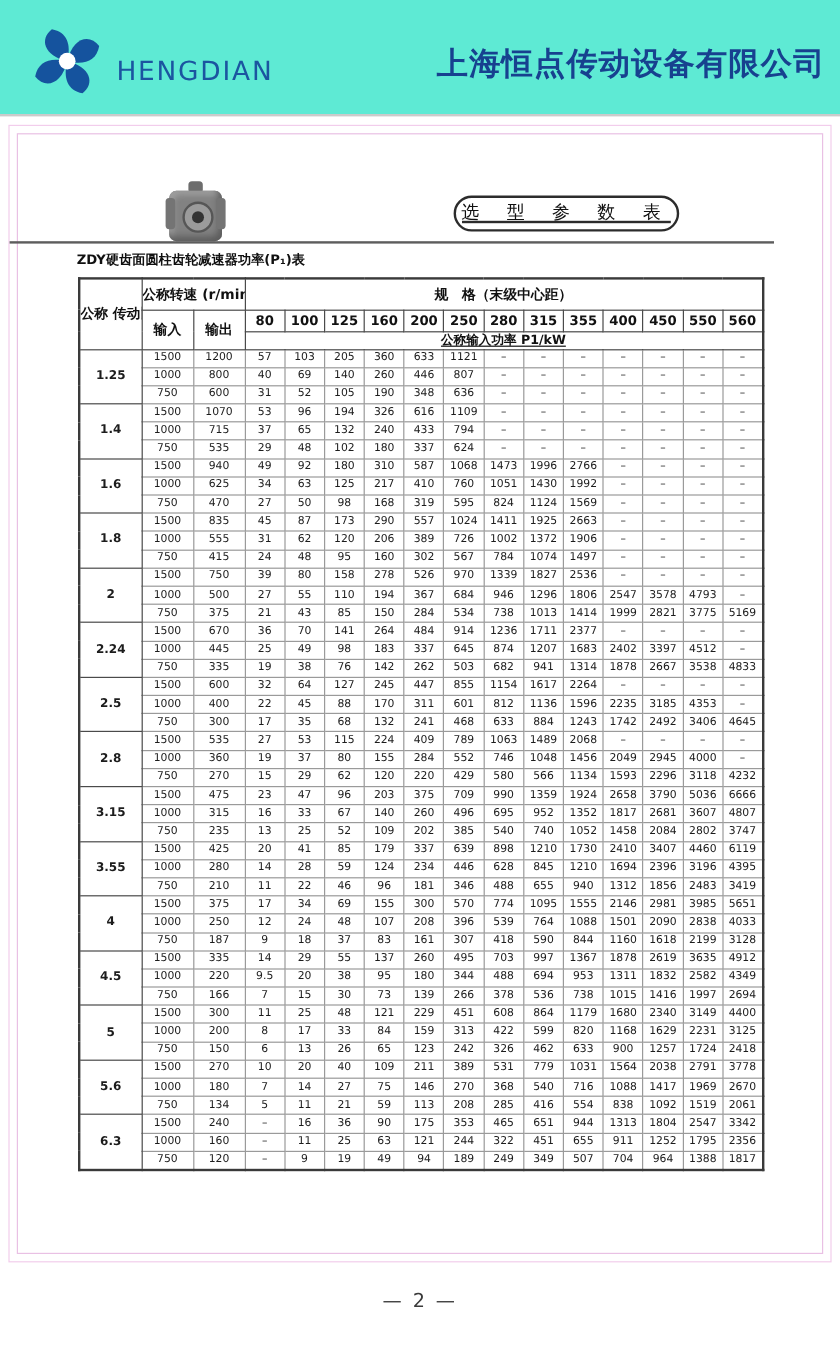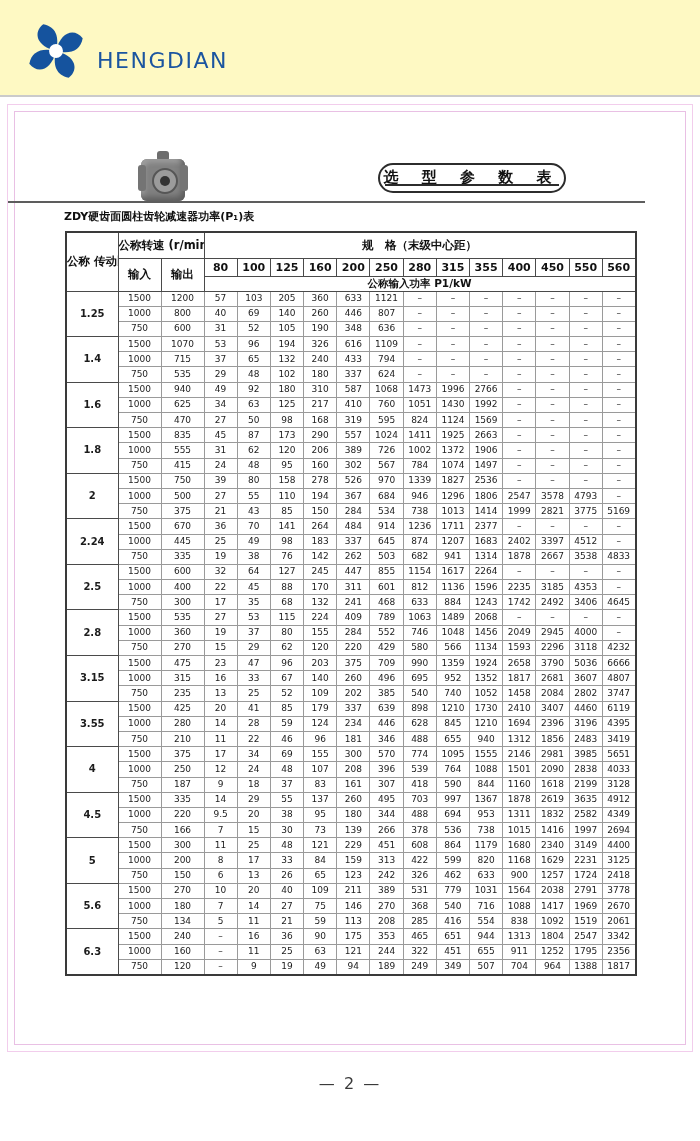--- a/index.html
+++ b/index.html
@@ -2,21 +2,21 @@
 <html><head>
 <meta charset="utf-8">
 <style>
   html,body{margin:0;padding:0;}
   body{
     width:700px;height:1141px;position:relative;background:#ffffff;
     font-family:"DejaVu Sans","Liberation Sans",sans-serif;color:#1a1a1a;
     overflow:hidden;
   }
   
-  .page-header{position:absolute;top:0;left:0;width:700px;height:96px;background:#fef9c3;}
+  .page-header{position:absolute;top:0;left:0;width:700px;height:96px;background:#5eead4;}
   .logo-mark{position:absolute;left:27px;top:18px;width:58px;height:66px;}
   .logo-text{position:absolute;left:97px;top:48px;font-size:22px;letter-spacing:1.5px;
     color:#1b55a0;font-weight:500;}
   .company-name{position:absolute;right:12px;top:36px;font-size:26px;font-weight:bold;
     color:#17418f;letter-spacing:1px;}
   .header-rule{position:absolute;top:95px;left:0;width:700px;height:2px;background:#cbcbcb;}
   
   .frame-outer{position:absolute;left:7px;top:104px;width:684px;height:946px;
     border:1px solid #f2cdec;}
   .frame-inner{position:absolute;left:6px;top:6px;right:6px;bottom:6px;
@@ -28,33 +28,33 @@
   .pp-knob{position:absolute;left:18px;top:0px;width:12px;height:10px;background:#6d6d6d;border-radius:3px;}
   .pp-ear-l{position:absolute;left:-1px;top:14px;width:8px;height:26px;background:#747474;border-radius:3px;}
   .pp-ear-r{position:absolute;right:-1px;top:14px;width:8px;height:26px;background:#747474;border-radius:3px;}
   .pp-hub{position:absolute;left:13px;top:17px;width:22px;height:22px;border-radius:50%;
     background:#9b9b9b;border:2px solid #565656;}
   .pp-shaft{position:absolute;left:21px;top:25px;width:10px;height:10px;border-radius:50%;background:#333;}
   
   .section-rule{position:absolute;left:8px;top:201px;width:637px;height:2px;background:#5d5d5d;}
   .select-badge{position:absolute;left:378px;top:163px;width:188px;height:30px;
     border:2px solid #2c2c2c;border-radius:17px;box-sizing:border-box;text-align:center;}
-  .select-badge .badge-text{display:block;font-size:15px;font-weight:bold;letter-spacing:9px;
+  .select-badge .badge-text{display:block;font-size:15px;font-weight:normal;letter-spacing:9px;
     line-height:24px;color:#111;}
   .badge-underline{position:absolute;left:5px;right:5px;bottom:5px;height:2px;background:#2c2c2c;}
   
   .table-title{position:absolute;left:64px;top:209px;font-size:11px;font-weight:bold;color:#101010;}
   table.power{position:absolute;left:65px;top:231px;width:570px;border-collapse:collapse;
     table-layout:fixed;border:2px solid #3a3a3a;}
   table.power th, table.power td{border:1px solid #9a9a9a;text-align:center;vertical-align:middle;
     padding:0;overflow:hidden;white-space:nowrap;}
   table.power thead th{border-color:#4a4a4a;font-weight:bold;color:#111;}
   .hrow1{height:26px;}  .hrow1 th{font-size:11.5px;}
   .hrow2{height:18px;padding-left:12px;}  .hrow2 th{font-size:11px;font-weight:normal;}
-  .hrow3{height:14px;}  .hrow3 th{font-size:10.5px;}
+  .hrow3{height:14px;}  .hrow3 th{font-size:10.5px;text-decoration:underline;}
   th.pre{white-space:pre-line;line-height:1.15;}
   th.io-th{font-size:11.5px !important;font-weight:bold !important;}
   table.power tbody td{font-size:9px;height:14.2px;line-height:1;color:#1c1c1c;}
   table.power tbody td.ratio-cell{font-size:10px;border-color:#4a4a4a;font-weight:bold;}
   table.power tbody tr.group-start td{border-top:1px solid #4a4a4a;}
   
   .page-number{position:absolute;left:0;top:1074px;width:700px;text-align:center;
     font-size:16px;color:#3a3a3a;letter-spacing:2px;}
 </style>
 </head>
@@ -66,20 +66,21 @@
       <g fill="#15539e">
         <path d="M50 50 C56 26 50 8 28 4 C10 18 16 42 50 50 Z"></path>
         <path d="M50 50 C74 56 92 50 96 28 C82 10 58 16 50 50 Z" transform="rotate(0 50 50)"></path>
         <path d="M50 50 C44 74 50 92 72 96 C90 82 84 58 50 50 Z"></path>
         <path d="M50 50 C26 44 8 50 4 72 C18 90 42 84 50 50 Z"></path>
       </g>
       <circle cx="50" cy="50" r="12" fill="#ffffff"></circle>
     </svg>
   </div>
   <div class="logo-text">HENGDIAN</div>
+  <div class="company-name">上海恒点传动设备有限公司</div>
   <div class="header-rule"></div>
 </div>
 
 <div class="frame-outer">
   <div class="frame-inner"></div>
 </div>
 
 <div class="product-photo">
   <div class="pp-knob"></div>
   <div class="pp-body"></div>

